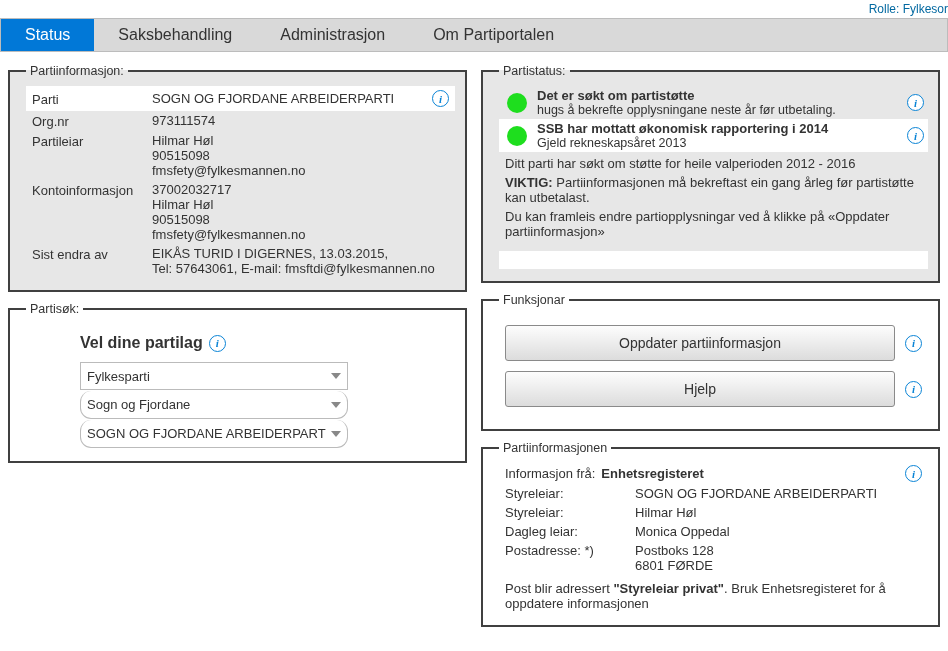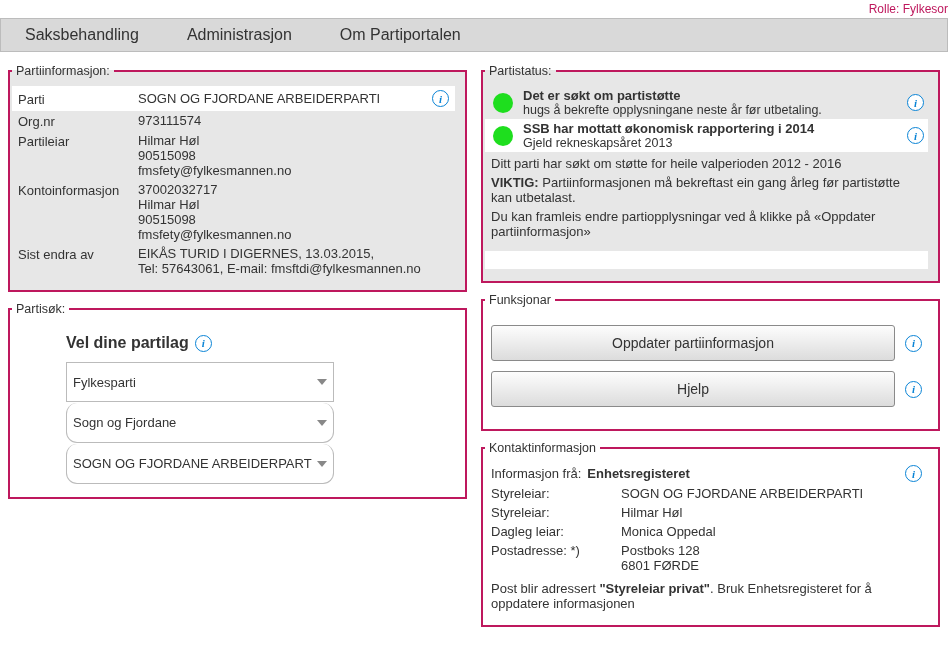--- a/index.html
+++ b/index.html
@@ -1,22 +1,22 @@
 <!DOCTYPE html>
 <html><head>
 <meta charset="utf-8">
 <style>
   * { box-sizing: border-box; margin: 0; padding: 0; font-family: "Segoe UI", Arial, sans-serif; }
   body { background: #fff; font-size: 13px; color: #333; width: 948px; }
-  .role-bar { text-align: right; padding: 2px 0; font-size: 12px; color: #be185d; }
+  .role-bar { text-align: right; padding: 2px 0; font-size: 12px; color: #0369a1; }
   .tabs { background: #d9d9d9; height: 34px; display: flex; align-items: stretch; border: 1px solid #bcbcbc; }
   .tab { padding: 7px 24px; font-size: 16px; color: #333; cursor: pointer; display: flex; align-items: center; }
   .tab.active { background: #0178d7; color: #fff; }
   .layout { display: grid; grid-template-columns: 1fr 1fr; gap: 10px 14px; padding: 12px 8px; }
-  fieldset { border: 2px solid #be185d; padding: 8px 10px 12px 2px; position: relative; }
+  fieldset { border: 2px solid #404040; padding: 8px 10px 12px 16px; position: relative; }
   legend { font-size: 12.5px; color: #333; padding: 0 4px; }
   .info-icon { width: 17px; height: 17px; border: 1.8px solid #0a84d6; border-radius: 50%; display: inline-flex; align-items: center; justify-content: center; color: #0a84d6; font-style: italic; font-family: Georgia, serif; font-size: 11px; font-weight: bold; cursor: pointer; background: #fff;}
   .label-col { width: 120px; flex-shrink: 0; font-size: 13px; color: #333; padding-top:1px;}
   .val-col { flex: 1; font-size: 13px; color: #333; }
   .partiinfo { background: #e7e7e7; }
   .partiinfo .hl-row { background: #fff; padding: 4px 6px; display: flex; align-items: center; }
   .partiinfo .plain-row { padding: 2px 6px; display: flex; }
   .partiinfo .hl-row .label-col { font-weight: normal; }
   .partiinfo .hl-row .val-col { font-weight: normal; }
   .partiinfo .info-wrap { margin-left:auto; }
@@ -28,21 +28,21 @@
   .status-text { flex: 1; }
   .status-text .t1 { font-weight: bold; font-size: 13px; }
   .status-text .t2 { font-size: 12.5px; }
   .status-notes { padding: 4px 6px; font-size: 13px; color: #333; }
   .status-notes p { margin-bottom: 4px; }
   .status-notes .bold { font-weight: bold; }
   .blankline { height: 18px; background:#fff; margin-top:4px;}
 
   .partisok { min-height: 150px; }
   .partisok .heading { font-weight: bold; font-size: 16px; display:flex; align-items:center; gap:6px; margin: 10px 0 10px 54px;}
-  .select-row { margin: 1px 0 1px 54px; width: 268px; border:1px solid #bbb; background:#fff; height:40px; display:flex; align-items:center; padding:0 6px; font-size:13px; color:#333; cursor:pointer; position:relative;}
+  .select-row { margin: 1px 0 1px 54px; width: 268px; border:1px solid #bbb; background:#fff; height:28px; display:flex; align-items:center; padding:0 6px; font-size:13px; color:#333; cursor:pointer; position:relative;}
   .select-row .chev { margin-left:auto; width:0; height:0; border-left:5px solid transparent; border-right:5px solid transparent; border-top:6px solid #888;}
   .select-row + .select-row { border-top: none; border-radius: 11px; }
   .select-row.first {}
 
   .funksjonar { }
   .btn-row { display:flex; align-items:center; gap:10px; margin: 10px 6px;}
   .big-btn { flex:1; height:36px; border:1px solid #8a8a8a; border-radius:3px; background: linear-gradient(#fdfdfd,#dcdcdc); font-size:14px; color:#333; cursor:pointer; display:flex; align-items:center; justify-content:center;}
   
   .kontakt { }
   .kontakt .krow { display:flex; padding: 2px 6px; font-size:13px;}
@@ -55,20 +55,21 @@
   .kontakt .note { padding: 6px 6px 2px 6px; font-size:13px;}
   .left-col { display:flex; flex-direction:column; gap:10px;}
   .right-col { display:flex; flex-direction:column; gap:10px;}
 </style>
 </head>
 <body>
 
 <div class="role-bar">Rolle: Fylkesor</div>
 
 <div class="tabs">
+  <div class="tab active">Status</div>
   <div class="tab">Saksbehandling</div>
   <div class="tab">Administrasjon</div>
   <div class="tab">Om Partiportalen</div>
 </div>
 
 <div class="layout">
   <div class="left-col">
 
     <fieldset class="partiinfo">
       <legend>Partiinformasjon:</legend>
@@ -162,21 +163,21 @@
         <div class="big-btn">Oppdater partiinformasjon</div>
         <span class="info-icon">i</span>
       </div>
       <div class="btn-row">
         <div class="big-btn">Hjelp</div>
         <span class="info-icon">i</span>
       </div>
     </fieldset>
 
     <fieldset class="kontakt">
-      <legend>Kontaktinformasjon</legend>
+      <legend>Partiinformasjonen</legend>
       <div class="heading-row">
         <span class="t">Informasjon frå:</span>
         <span class="t b">Enhetsregisteret</span>
         <span class="info-icon">i</span>
       </div>
       <div class="krow">
         <div class="klabel">Styreleiar:</div>
         <div class="kval">SOGN OG FJORDANE ARBEIDERPARTI</div>
       </div>
       <div class="krow">

